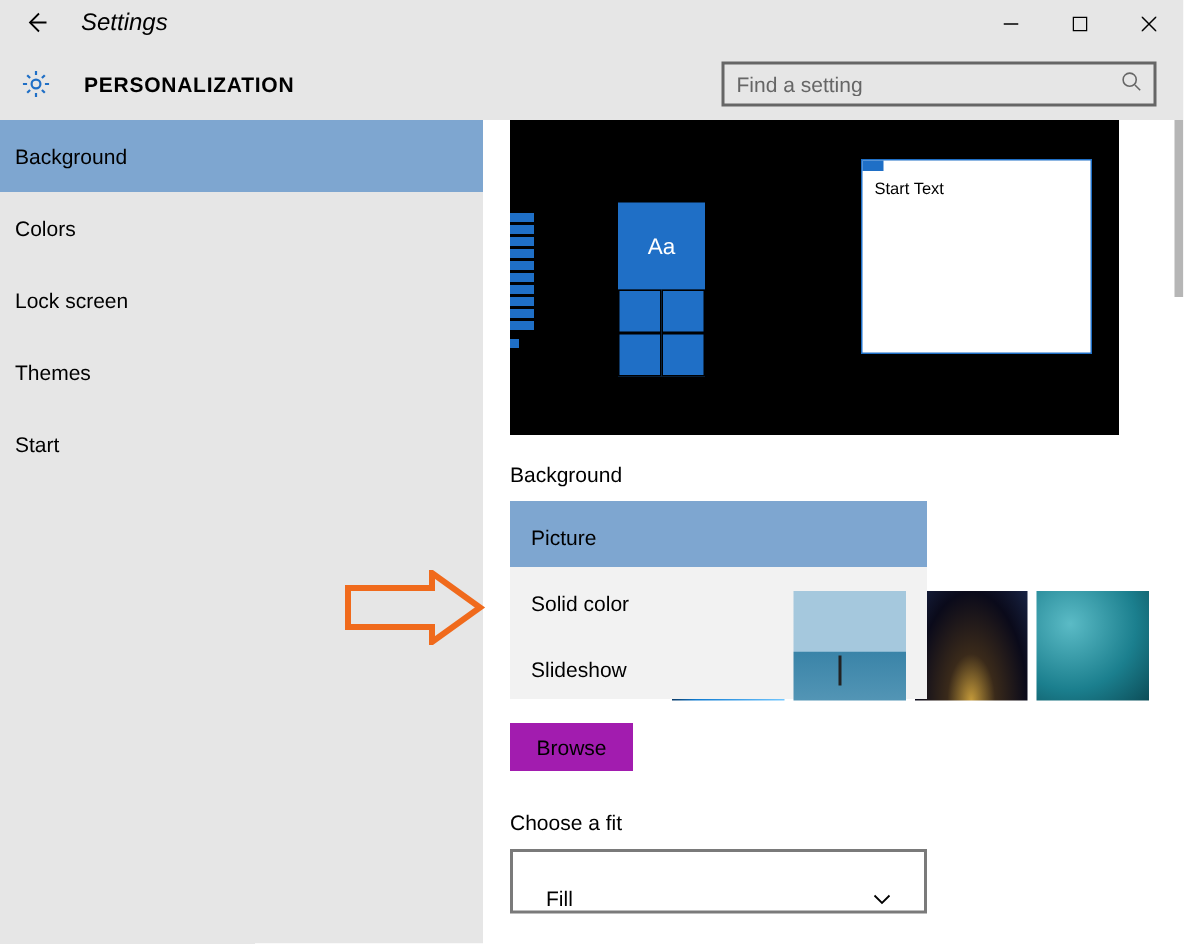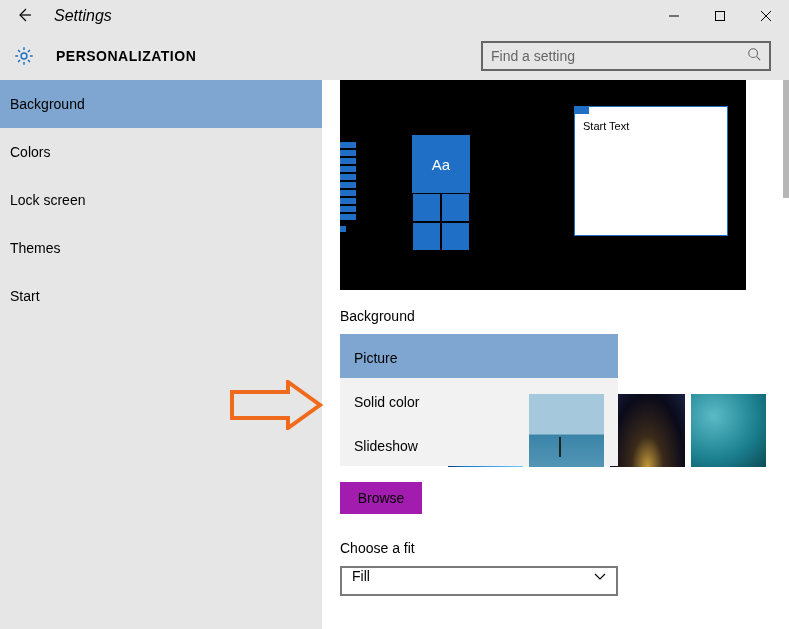--- a/index.html
+++ b/index.html
@@ -263,25 +263,25 @@
       height: 32px;
       border: none;
       background: #a21caf;
       font-size: 14px;
       cursor: pointer;
       text-align: center;
     }
     .fit-dd {
       margin-top: 10px;
       width: 278px;
-      height: 30px;
+      height: 43px;
       border: 2px solid #7a7a7a;
       display: flex;
-      align-items: flex-start;
-      padding: 0 10px;
+      align-items: flex-end;
+      padding: 0 22px;
       font-size: 14px;
       justify-content: space-between;
       cursor: pointer;
       background: #fff;
     }
     .chev svg { width: 12px; height: 8px; }
     .arrow-annotation {
       position: absolute;
       left: 226px;
       top: 380px;

